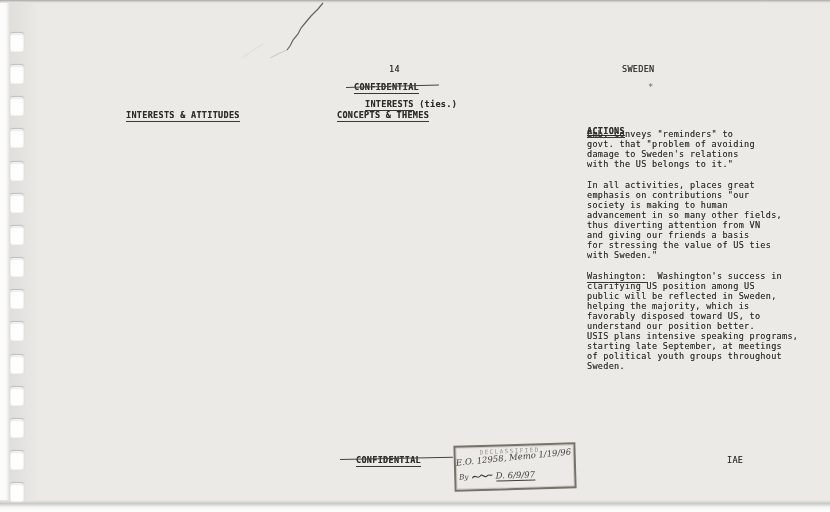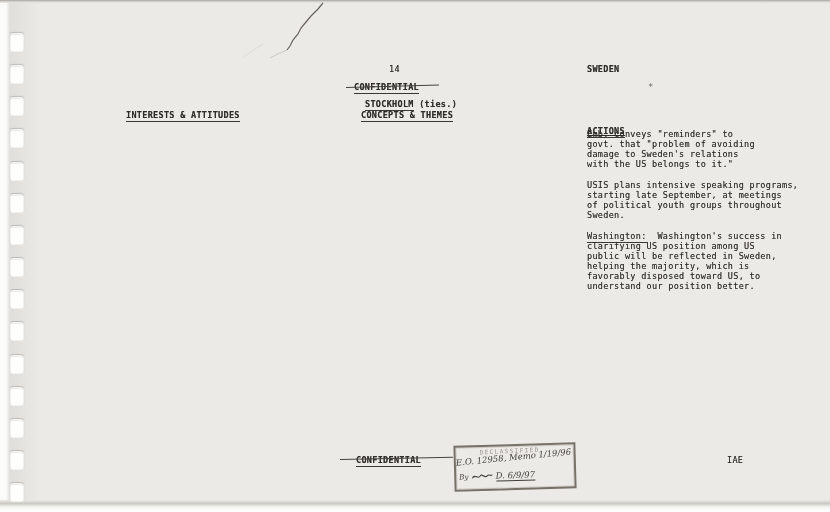--- a/index.html
+++ b/index.html
@@ -85,47 +85,55 @@
     <polyline points="323,3 318,9 311,16 306,22 301,28 298,34 293,40 290,46 287,50" fill="none" stroke="#4f4b43" stroke-width="1.2" opacity="0.85"></polyline>
     <polyline points="287,50 278,54 270,58" fill="none" stroke="#6b675f" stroke-width="0.8" opacity="0.35"></polyline>
     <polyline points="263,44 252,51 242,58" fill="none" stroke="#7a766e" stroke-width="0.7" opacity="0.18"></polyline>
   </svg>
 
   <div class="abs typed" style="left:389px;top:64px;">14</div>
 
   <div class="abs typed hdr u" style="left:354px;top:82px;">CONFIDENTIAL</div>
   <div class="strike" style="left:346px;top:87px;width:93px;transform:rotate(-1.6deg);"></div>
 
-  <div class="abs typed hdr" style="left:365px;top:99px;"><span class="u">STOCKHOLM</span><span> (ties.)</span></div>
+  <div class="abs typed hdr" style="left:365px;top:99px;"><span class="u">INTERESTS</span><span> (ties.)</span></div>
 
-  <div class="abs typed hdr u" style="left:361px;top:110px;">CONCEPTS &amp; THEMES</div>
+  <div class="abs typed hdr u" style="left:337px;top:110px;">CONCEPTS &amp; THEMES</div>
 
   <div class="abs typed hdr u" style="left:126px;top:110px;">INTERESTS &amp; ATTITUDES</div>
 
-  <div class="abs typed" style="left:587px;top:64px;font-weight:bold;">SWEDEN</div>
+  <div class="abs typed" style="left:622px;top:64px;">SWEDEN</div>
 
   <div class="abs note-mark" style="left:648px;top:82px;">*</div>
 
   <div class="abs typed hdr u" style="left:587px;top:126px;text-decoration:underline;">ACTIONS</div>
 
   <div class="abs" style="left:587px;top:129px;width:218px;">
     <div class="typed" style="margin:0 0 11px 0;">Emb. conveys "reminders" to
 govt. that "problem of avoiding
 damage to Sweden's relations
 with the US belongs to it."</div>
-    <div class="typed" style="margin:0 0 11px 0;">USIS plans intensive speaking programs,
-starting late September, at meetings
-of political youth groups throughout
-Sweden.</div>
+    <div class="typed" style="margin:0 0 11px 0;">In all activities, places great
+emphasis on contributions "our
+society is making to human
+advancement in so many other fields,
+thus diverting attention from VN
+and giving our friends a basis
+for stressing the value of US ties
+with Sweden."</div>
     <div class="typed"><span class="u">Washington:</span><span>  Washington's success in
 clarifying US position among US
 public will be reflected in Sweden,
 helping the majority, which is
 favorably disposed toward US, to
 understand our position better.</span></div>
+    <div class="typed" style="margin:0 0 11px 0;">USIS plans intensive speaking programs,
+starting late September, at meetings
+of political youth groups throughout
+Sweden.</div>
   </div>
 
   <div class="abs typed hdr u" style="left:356px;top:455px;">CONFIDENTIAL</div>
   <div class="strike" style="left:340px;top:459px;width:113px;transform:rotate(-1.2deg);"></div>
 
   <div class="abs typed" style="left:727px;top:455px;">IAE</div>
 
   <div class="abs stamp">
     <div class="abs stamp-faint">DECLASSIFIED</div>
     <div class="abs hand stamp-hand1">E.O. 12958, Memo 1/19/96</div>

